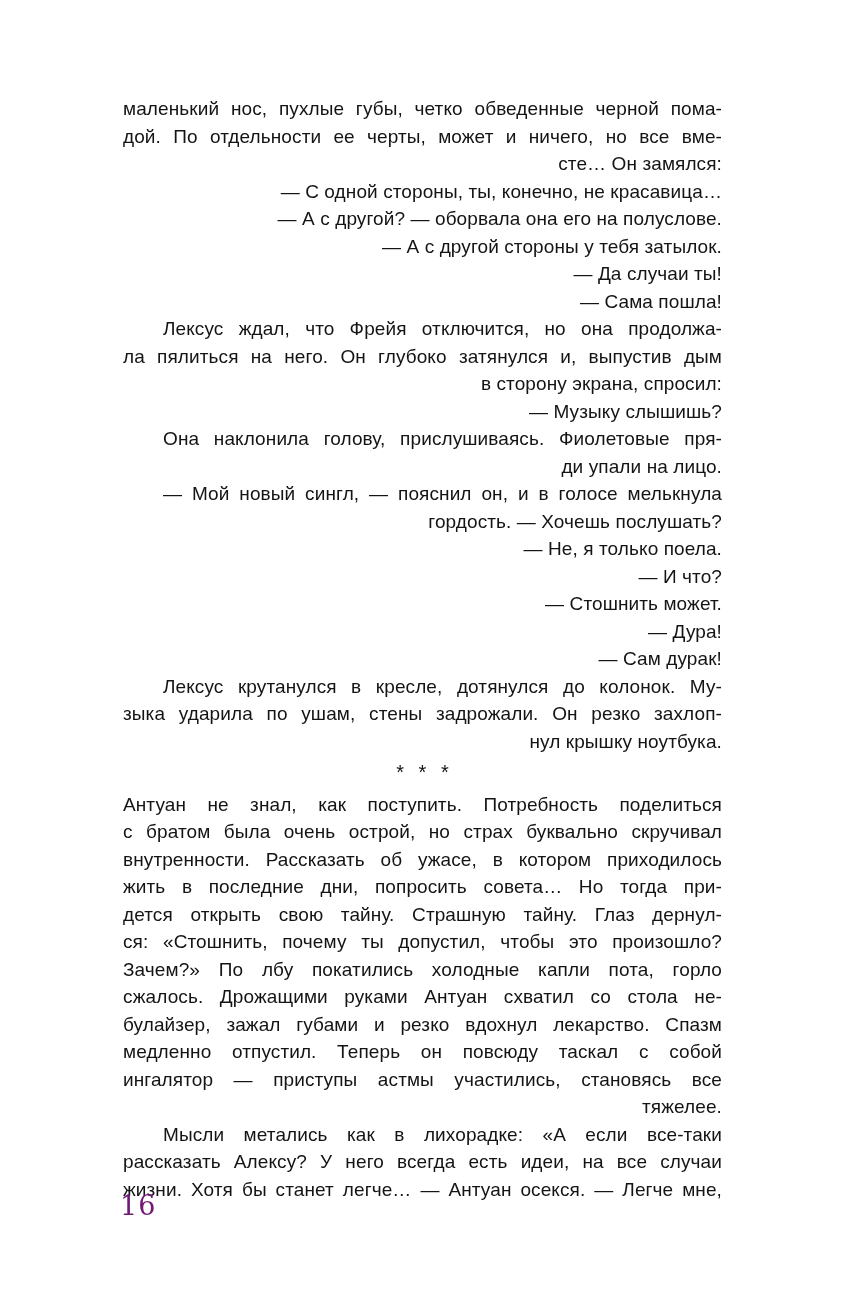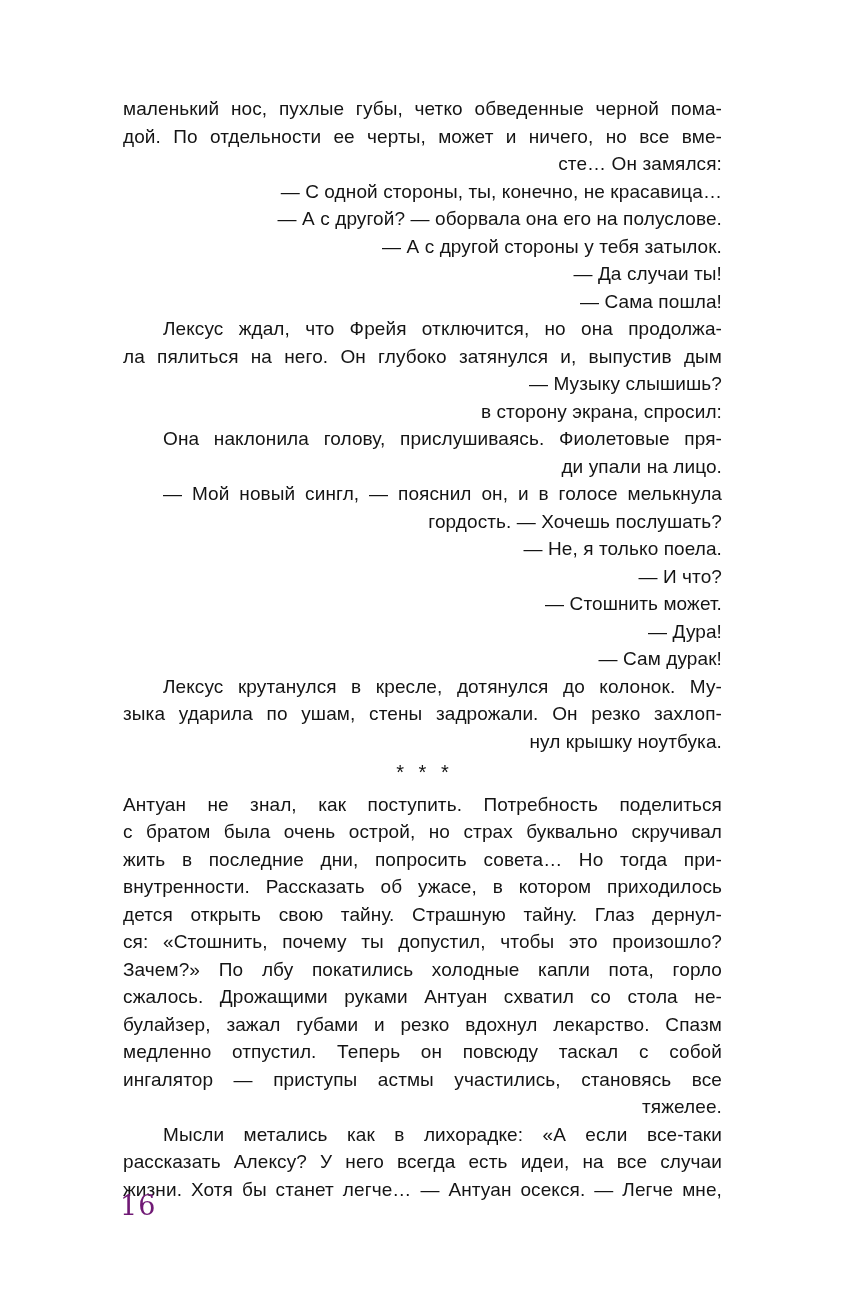--- a/index.html
+++ b/index.html
@@ -70,23 +70,23 @@
     <div class="ln">сте… Он замялся:</div>
 
     <div class="ln i">— С одной стороны, ты, конечно, не красавица…</div>
     <div class="ln i">— А с другой? — оборвала она его на полуслове.</div>
     <div class="ln i">— А с другой стороны у тебя затылок.</div>
     <div class="ln i">— Да случаи ты!</div>
     <div class="ln i">— Сама пошла!</div>
 
     <div class="ln i j">Лексус ждал, что Фрейя отключится, но она продолжа-</div>
     <div class="ln j">ла пялиться на него. Он глубоко затянулся и, выпустив дым</div>
+    <div class="ln">в сторону экрана, спросил:</div>
+
     <div class="ln i">— Музыку слышишь?</div>
-
-    <div class="ln">в сторону экрана, спросил:</div>
 
     <div class="ln i j">Она наклонила голову, прислушиваясь. Фиолетовые пря-</div>
     <div class="ln">ди упали на лицо.</div>
 
     <div class="ln i j">— Мой новый сингл, — пояснил он, и в голосе мелькнула</div>
     <div class="ln">гордость. — Хочешь послушать?</div>
 
     <div class="ln i">— Не, я только поела.</div>
     <div class="ln i">— И что?</div>
     <div class="ln i">— Стошнить может.</div>
@@ -94,22 +94,22 @@
     <div class="ln i">— Сам дурак!</div>
 
     <div class="ln i j">Лексус крутанулся в кресле, дотянулся до колонок. Му-</div>
     <div class="ln j">зыка ударила по ушам, стены задрожали. Он резко захлоп-</div>
     <div class="ln">нул крышку ноутбука.</div>
 
     <div class="separator">* * *</div>
 
     <div class="ln j">Антуан не знал, как поступить. Потребность поделиться</div>
     <div class="ln j">с братом была очень острой, но страх буквально скручивал</div>
+    <div class="ln j">внутренности. Рассказать об ужасе, в котором приходилось</div>
     <div class="ln j">жить в последние дни, попросить совета… Но тогда при-</div>
-    <div class="ln j">внутренности. Рассказать об ужасе, в котором приходилось</div>
     <div class="ln j">дется открыть свою тайну. Страшную тайну. Глаз дернул-</div>
     <div class="ln j">ся: «Стошнить, почему ты допустил, чтобы это произошло?</div>
     <div class="ln j">Зачем?» По лбу покатились холодные капли пота, горло</div>
     <div class="ln j">сжалось. Дрожащими руками Антуан схватил со стола не-</div>
     <div class="ln j">булайзер, зажал губами и резко вдохнул лекарство. Спазм</div>
     <div class="ln j">медленно отпустил. Теперь он повсюду таскал с собой</div>
     <div class="ln j">ингалятор — приступы астмы участились, становясь все</div>
     <div class="ln">тяжелее.</div>
 
     <div class="ln i j">Мысли метались как в лихорадке: «А если все-таки</div>

